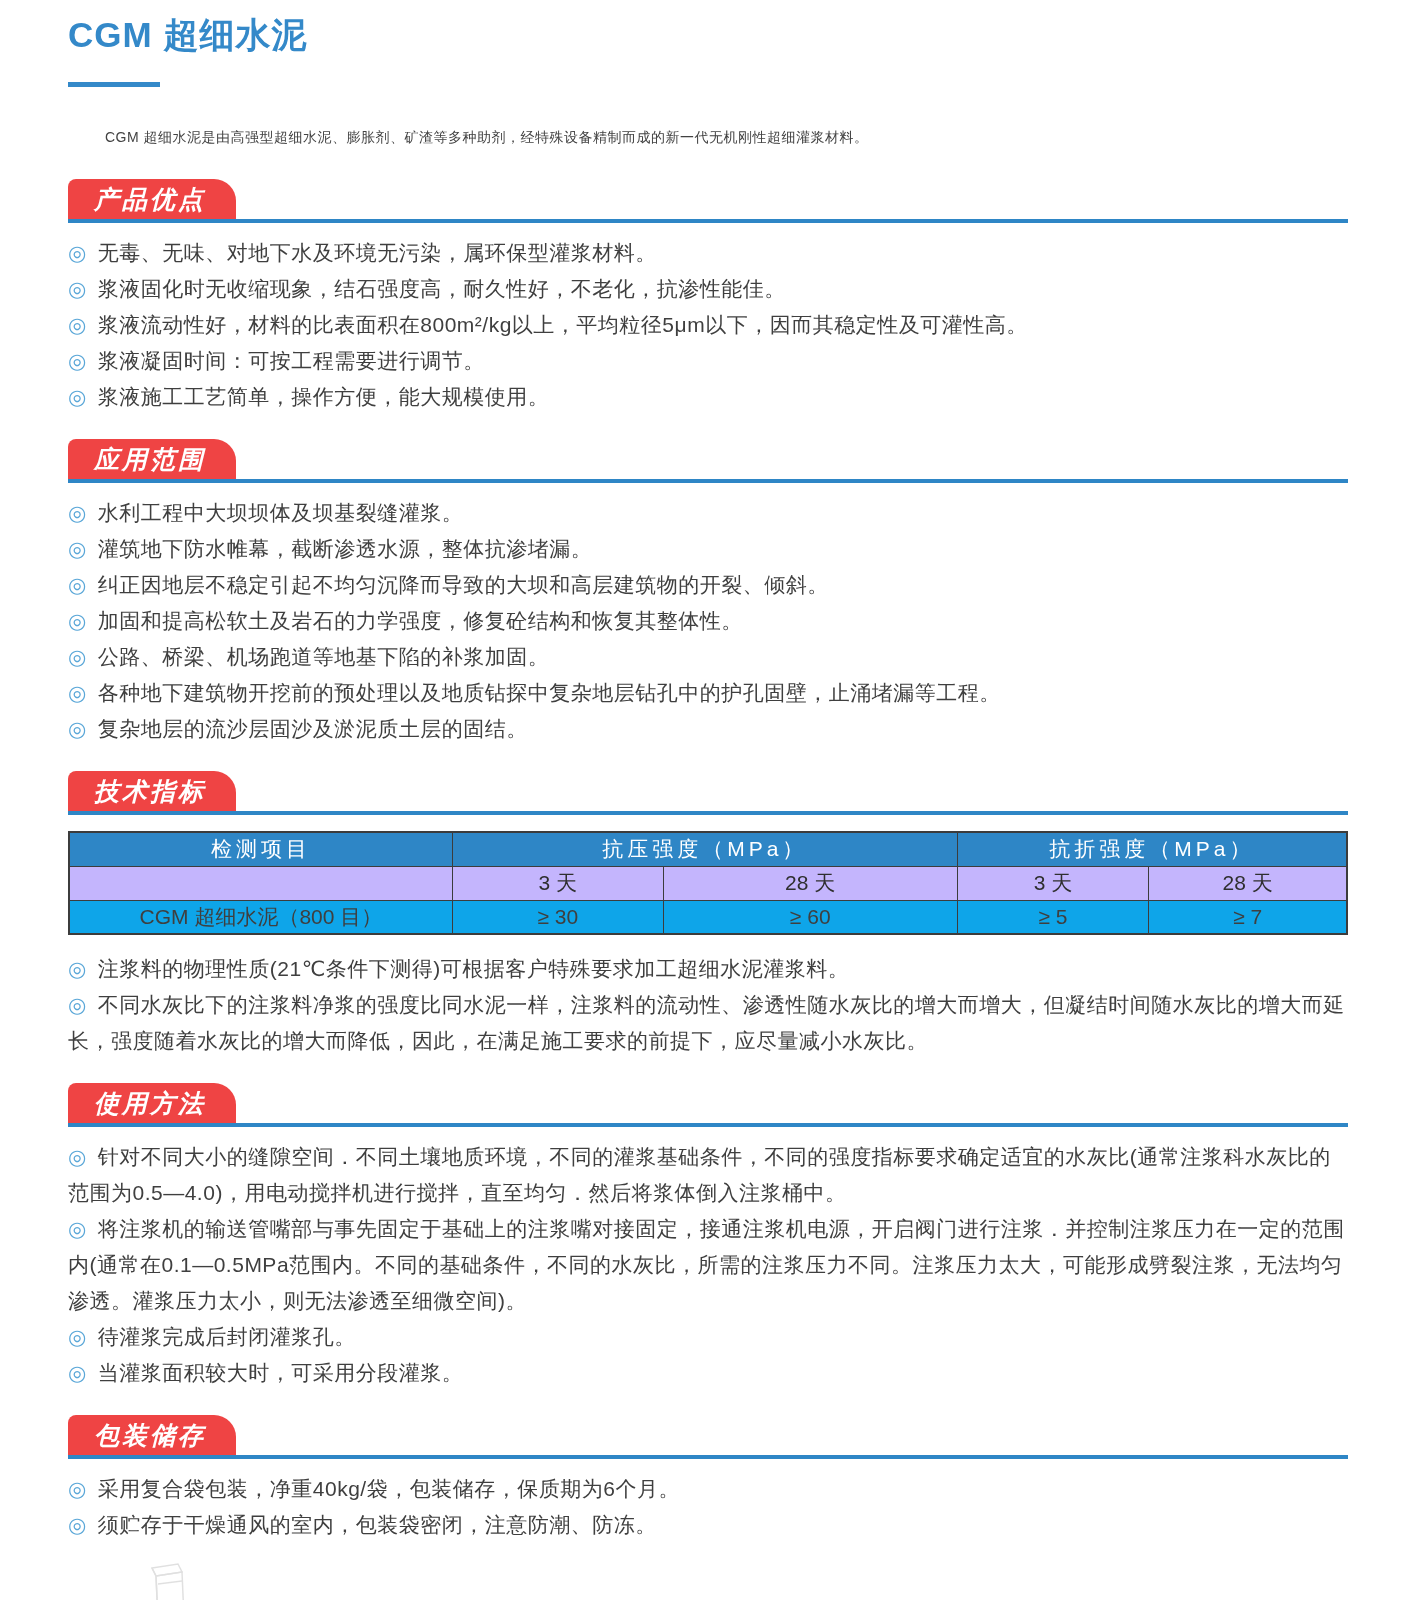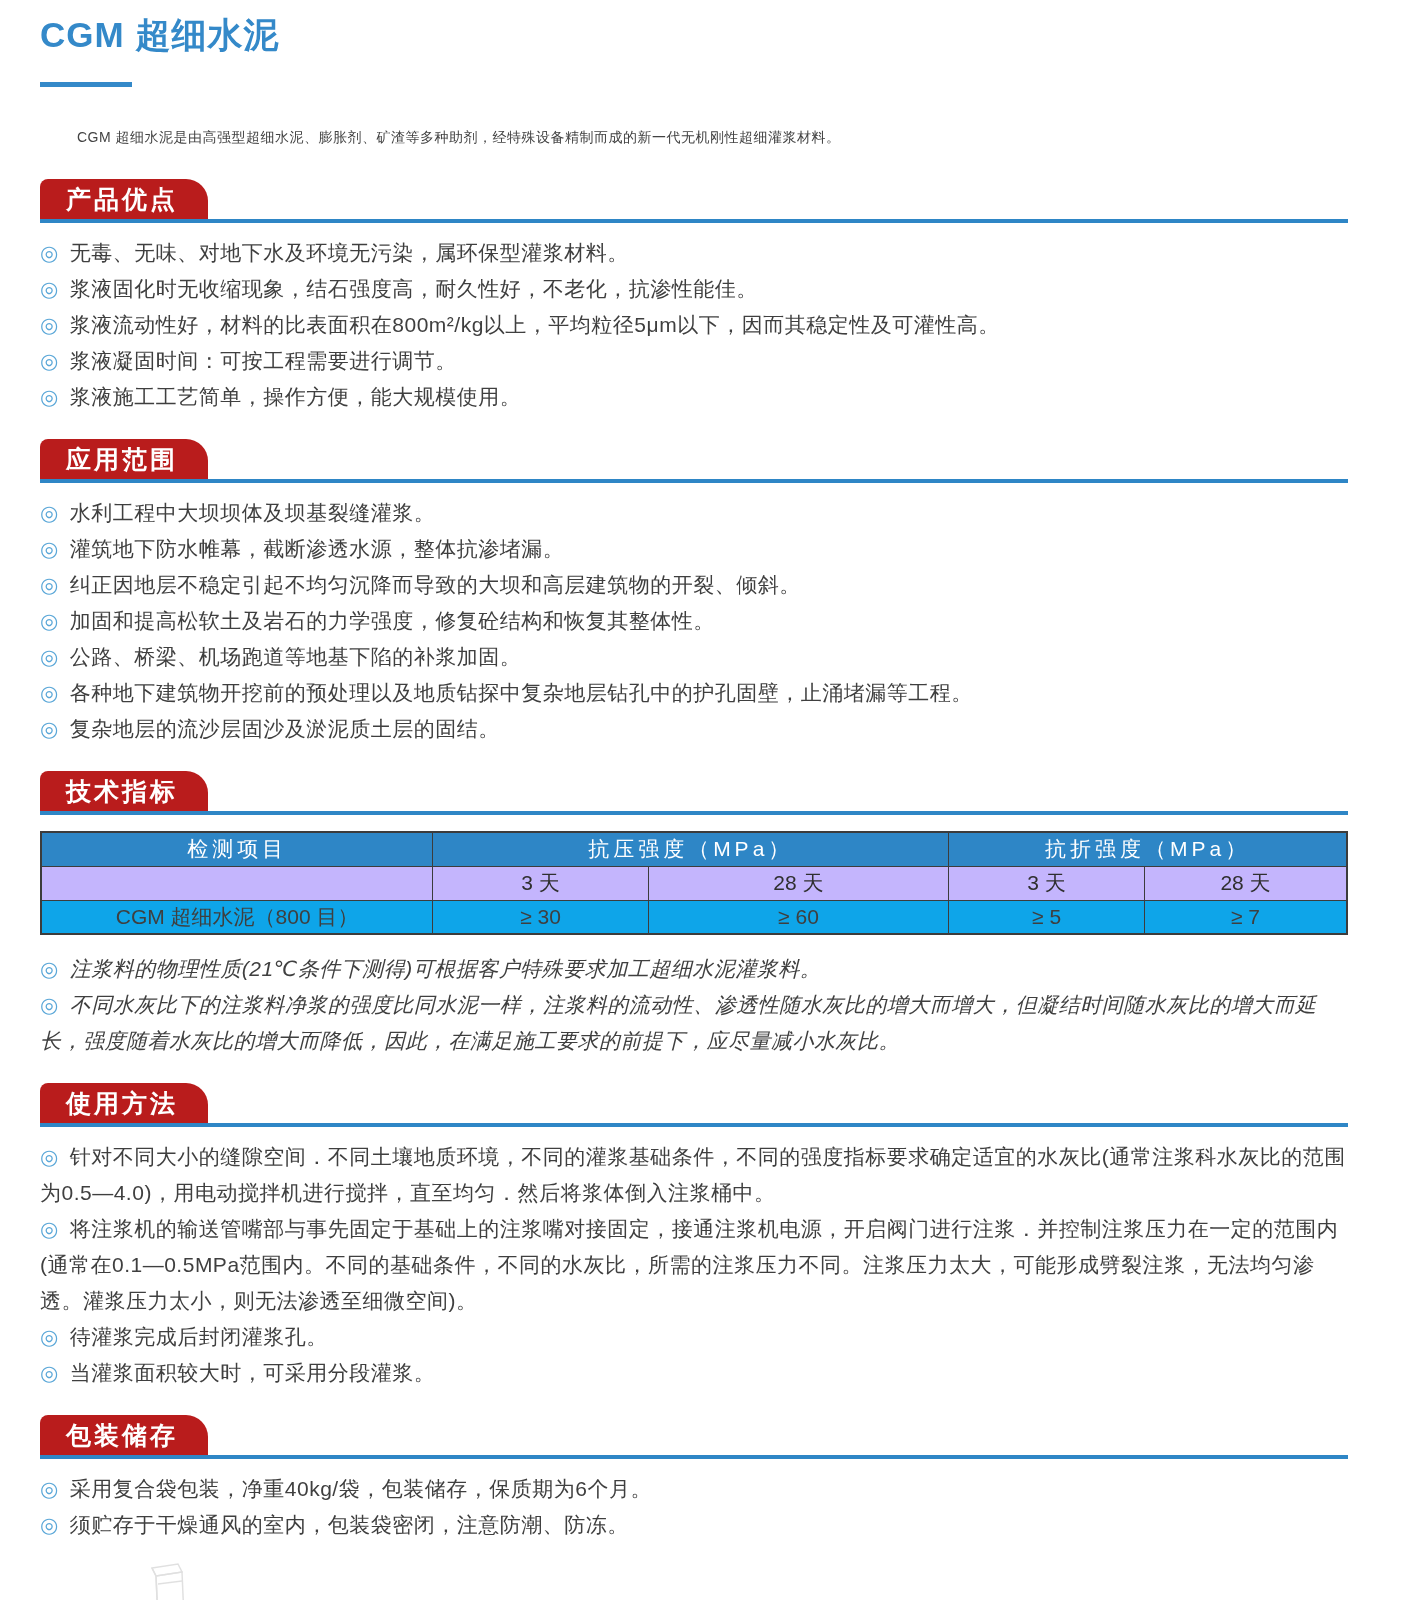--- a/index.html
+++ b/index.html
@@ -9,21 +9,21 @@
     height: 1600px;
     background: #ffffff;
     overflow: hidden;
     position: relative;
     font-family: "Liberation Sans", "DejaVu Sans", sans-serif;
     color: #3f3f3f;
   }
   .page {
     width: 100%;
     height: 100%;
-    padding: 14px 58px 0 40px;
+    padding: 14px 58px 0 68px;
     position: relative;
   }
   
   .doc-title {
     margin: 0;
     font-size: 35px;
     line-height: 42px;
     font-weight: 700;
     color: #3489c9;
     letter-spacing: 1px;
@@ -44,28 +44,29 @@
   }
   
   .sec-head {
     margin-top: 24px;
     border-bottom: 4px solid #2e86c6;
     line-height: 0;
     margin-bottom: 12px;
   }
   .sec-tab {
     display: inline-block;
-    background: #b91c1c;
+    background: #ef4444;
     color: #ffffff;
     font-size: 25px;
     font-weight: 700;
     line-height: 40px;
     padding: 0 30px 0 26px;
     letter-spacing: 3px;
     border-radius: 8px 22px 0 0;
+    font-style: italic;
   }
   
   .li {
     margin: 0;
     font-size: 21px;
     line-height: 36px;
     letter-spacing: 0.5px;
     color: #3f3f3f;
   }
   .bullet {
@@ -91,21 +92,21 @@
     margin-top: 20px;
   }
   .spec-table { border: 2px solid #3c3c3c; }
   .row-main th {
     background: #2e86c6;
     color: #ffffff;
     letter-spacing: 4px;
   }
   .row-sub td { background: #c4b5fd; color: #2f2f2f; }
   .row-data td { background: #0ea5e9; }
-  .notes { margin-top: 16px; font-style: italic; }
+  .notes { margin-top: 16px; }
   
   .watermark {
     position: absolute;
     left: 138px;
     top: 1560px;
     opacity: 0.5;
   }
 </style>
 </head>
 <body>

